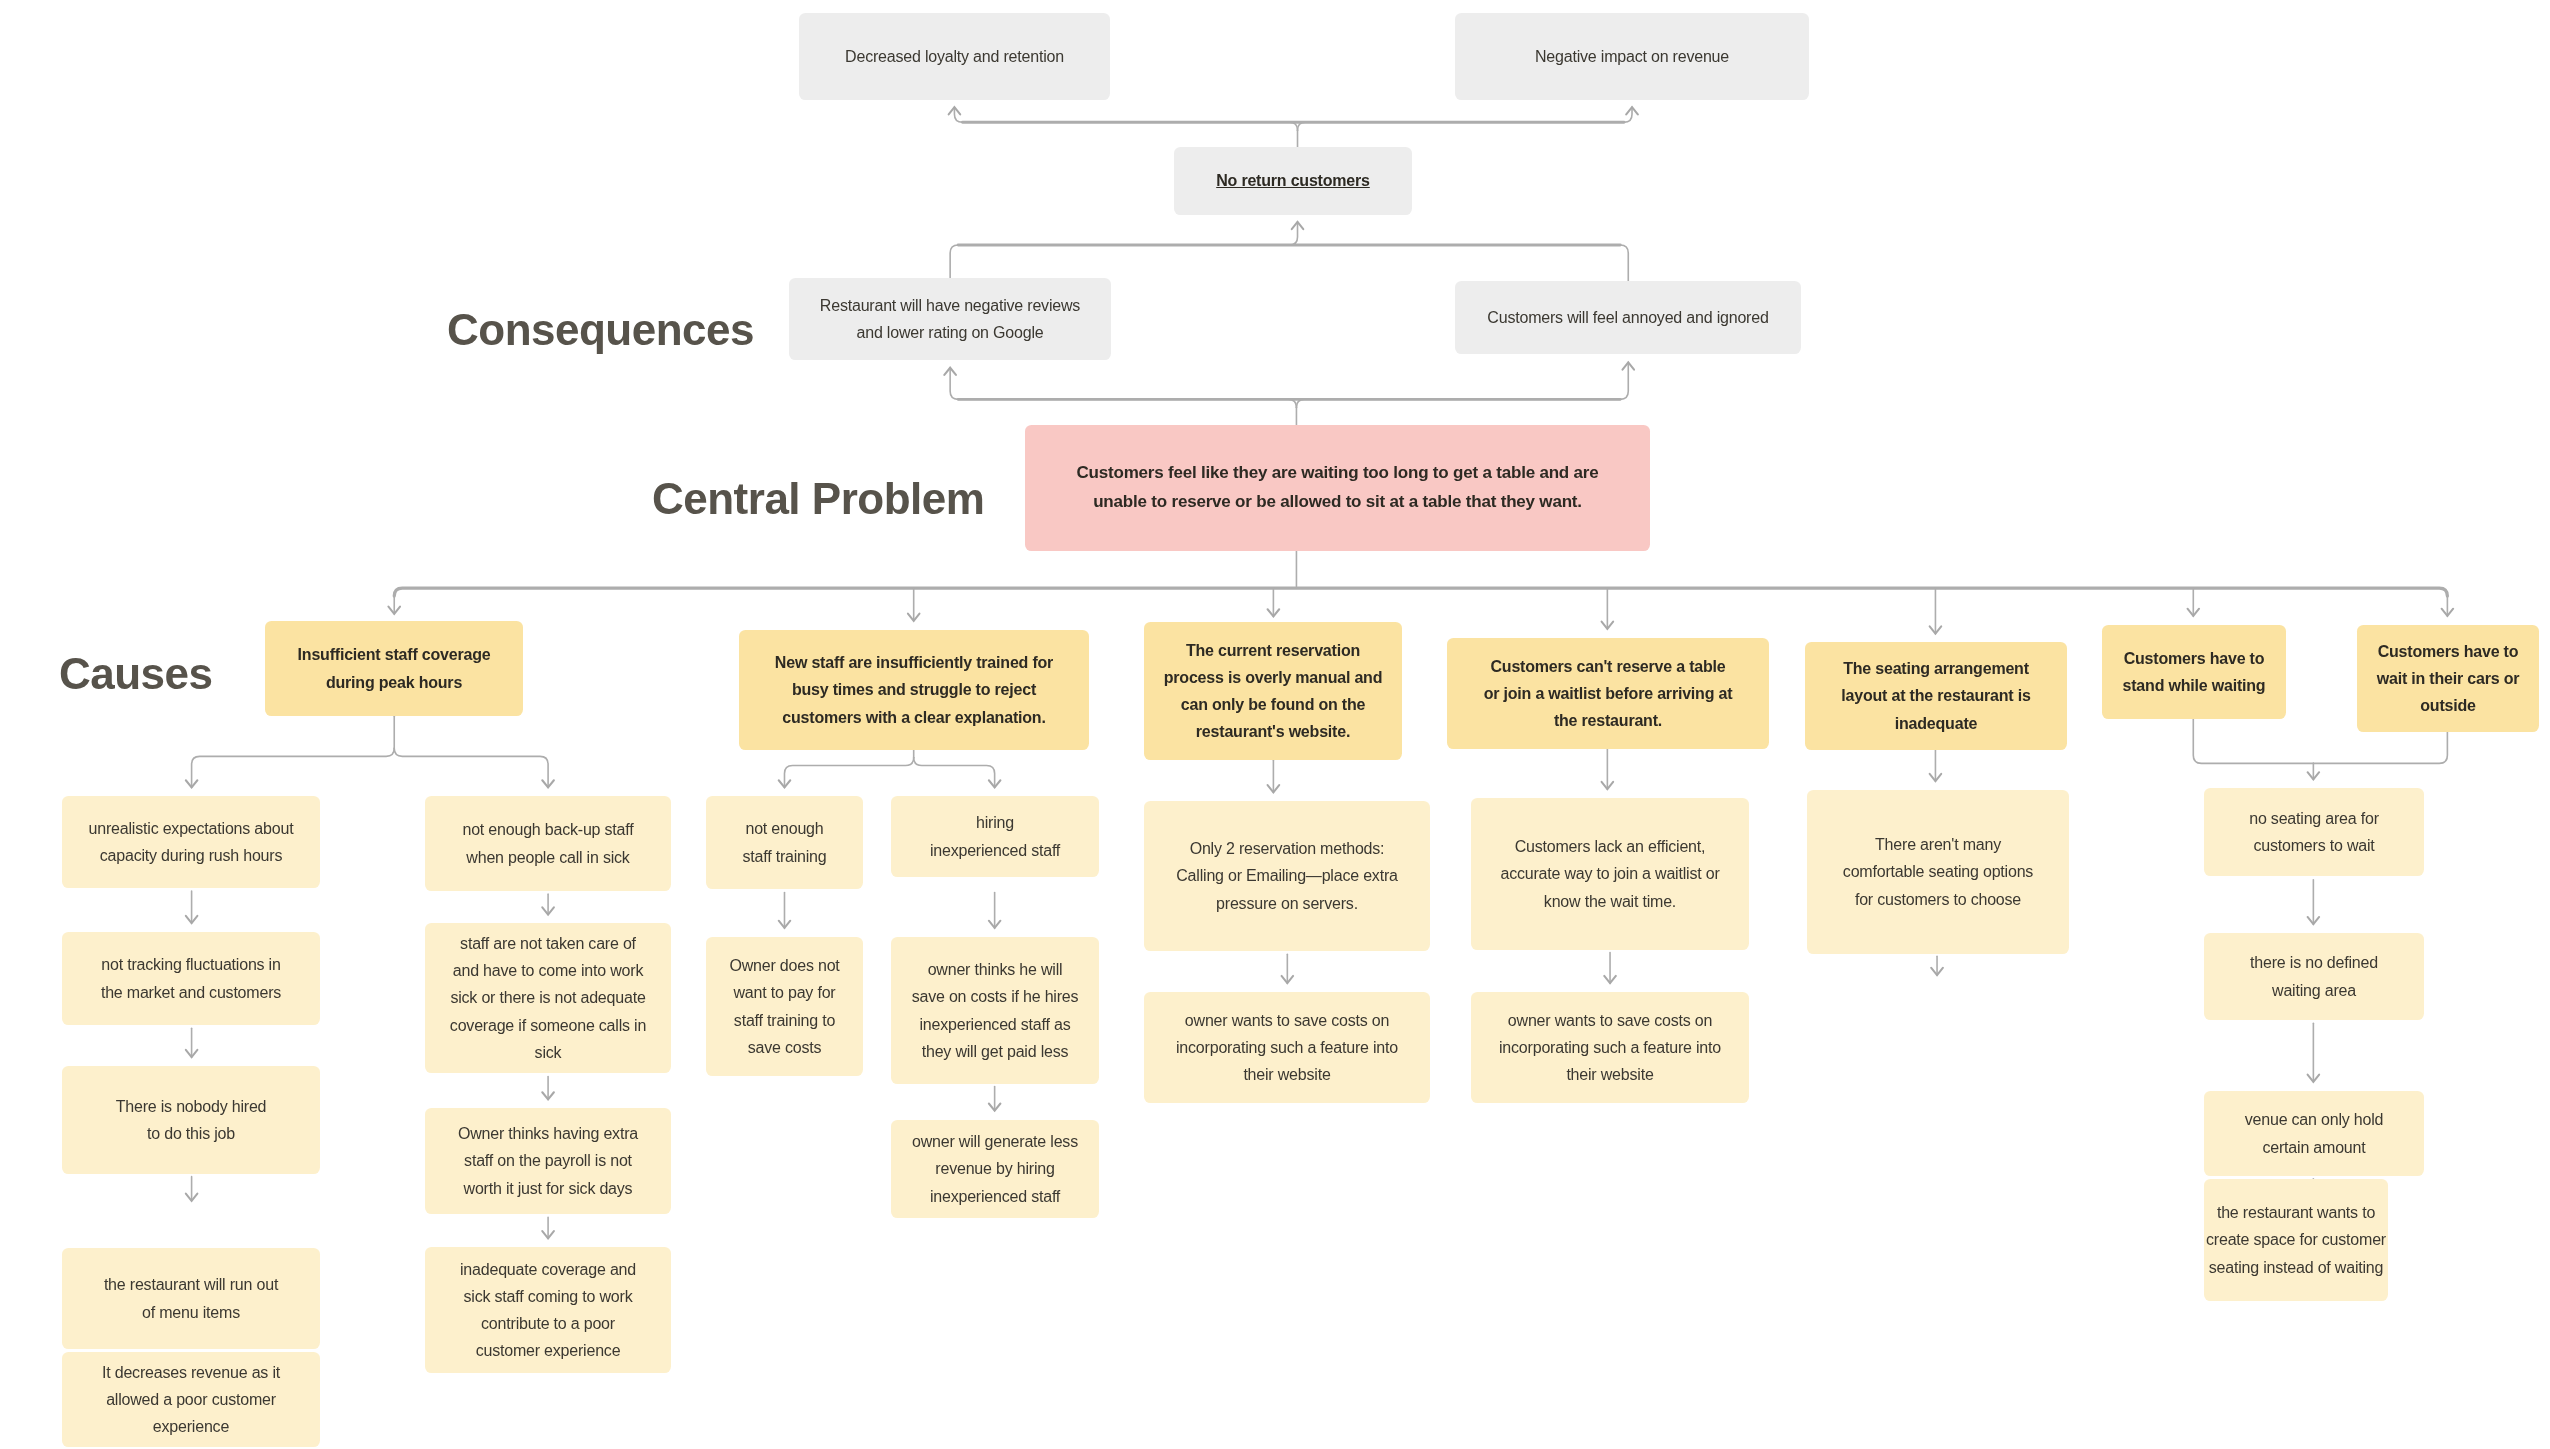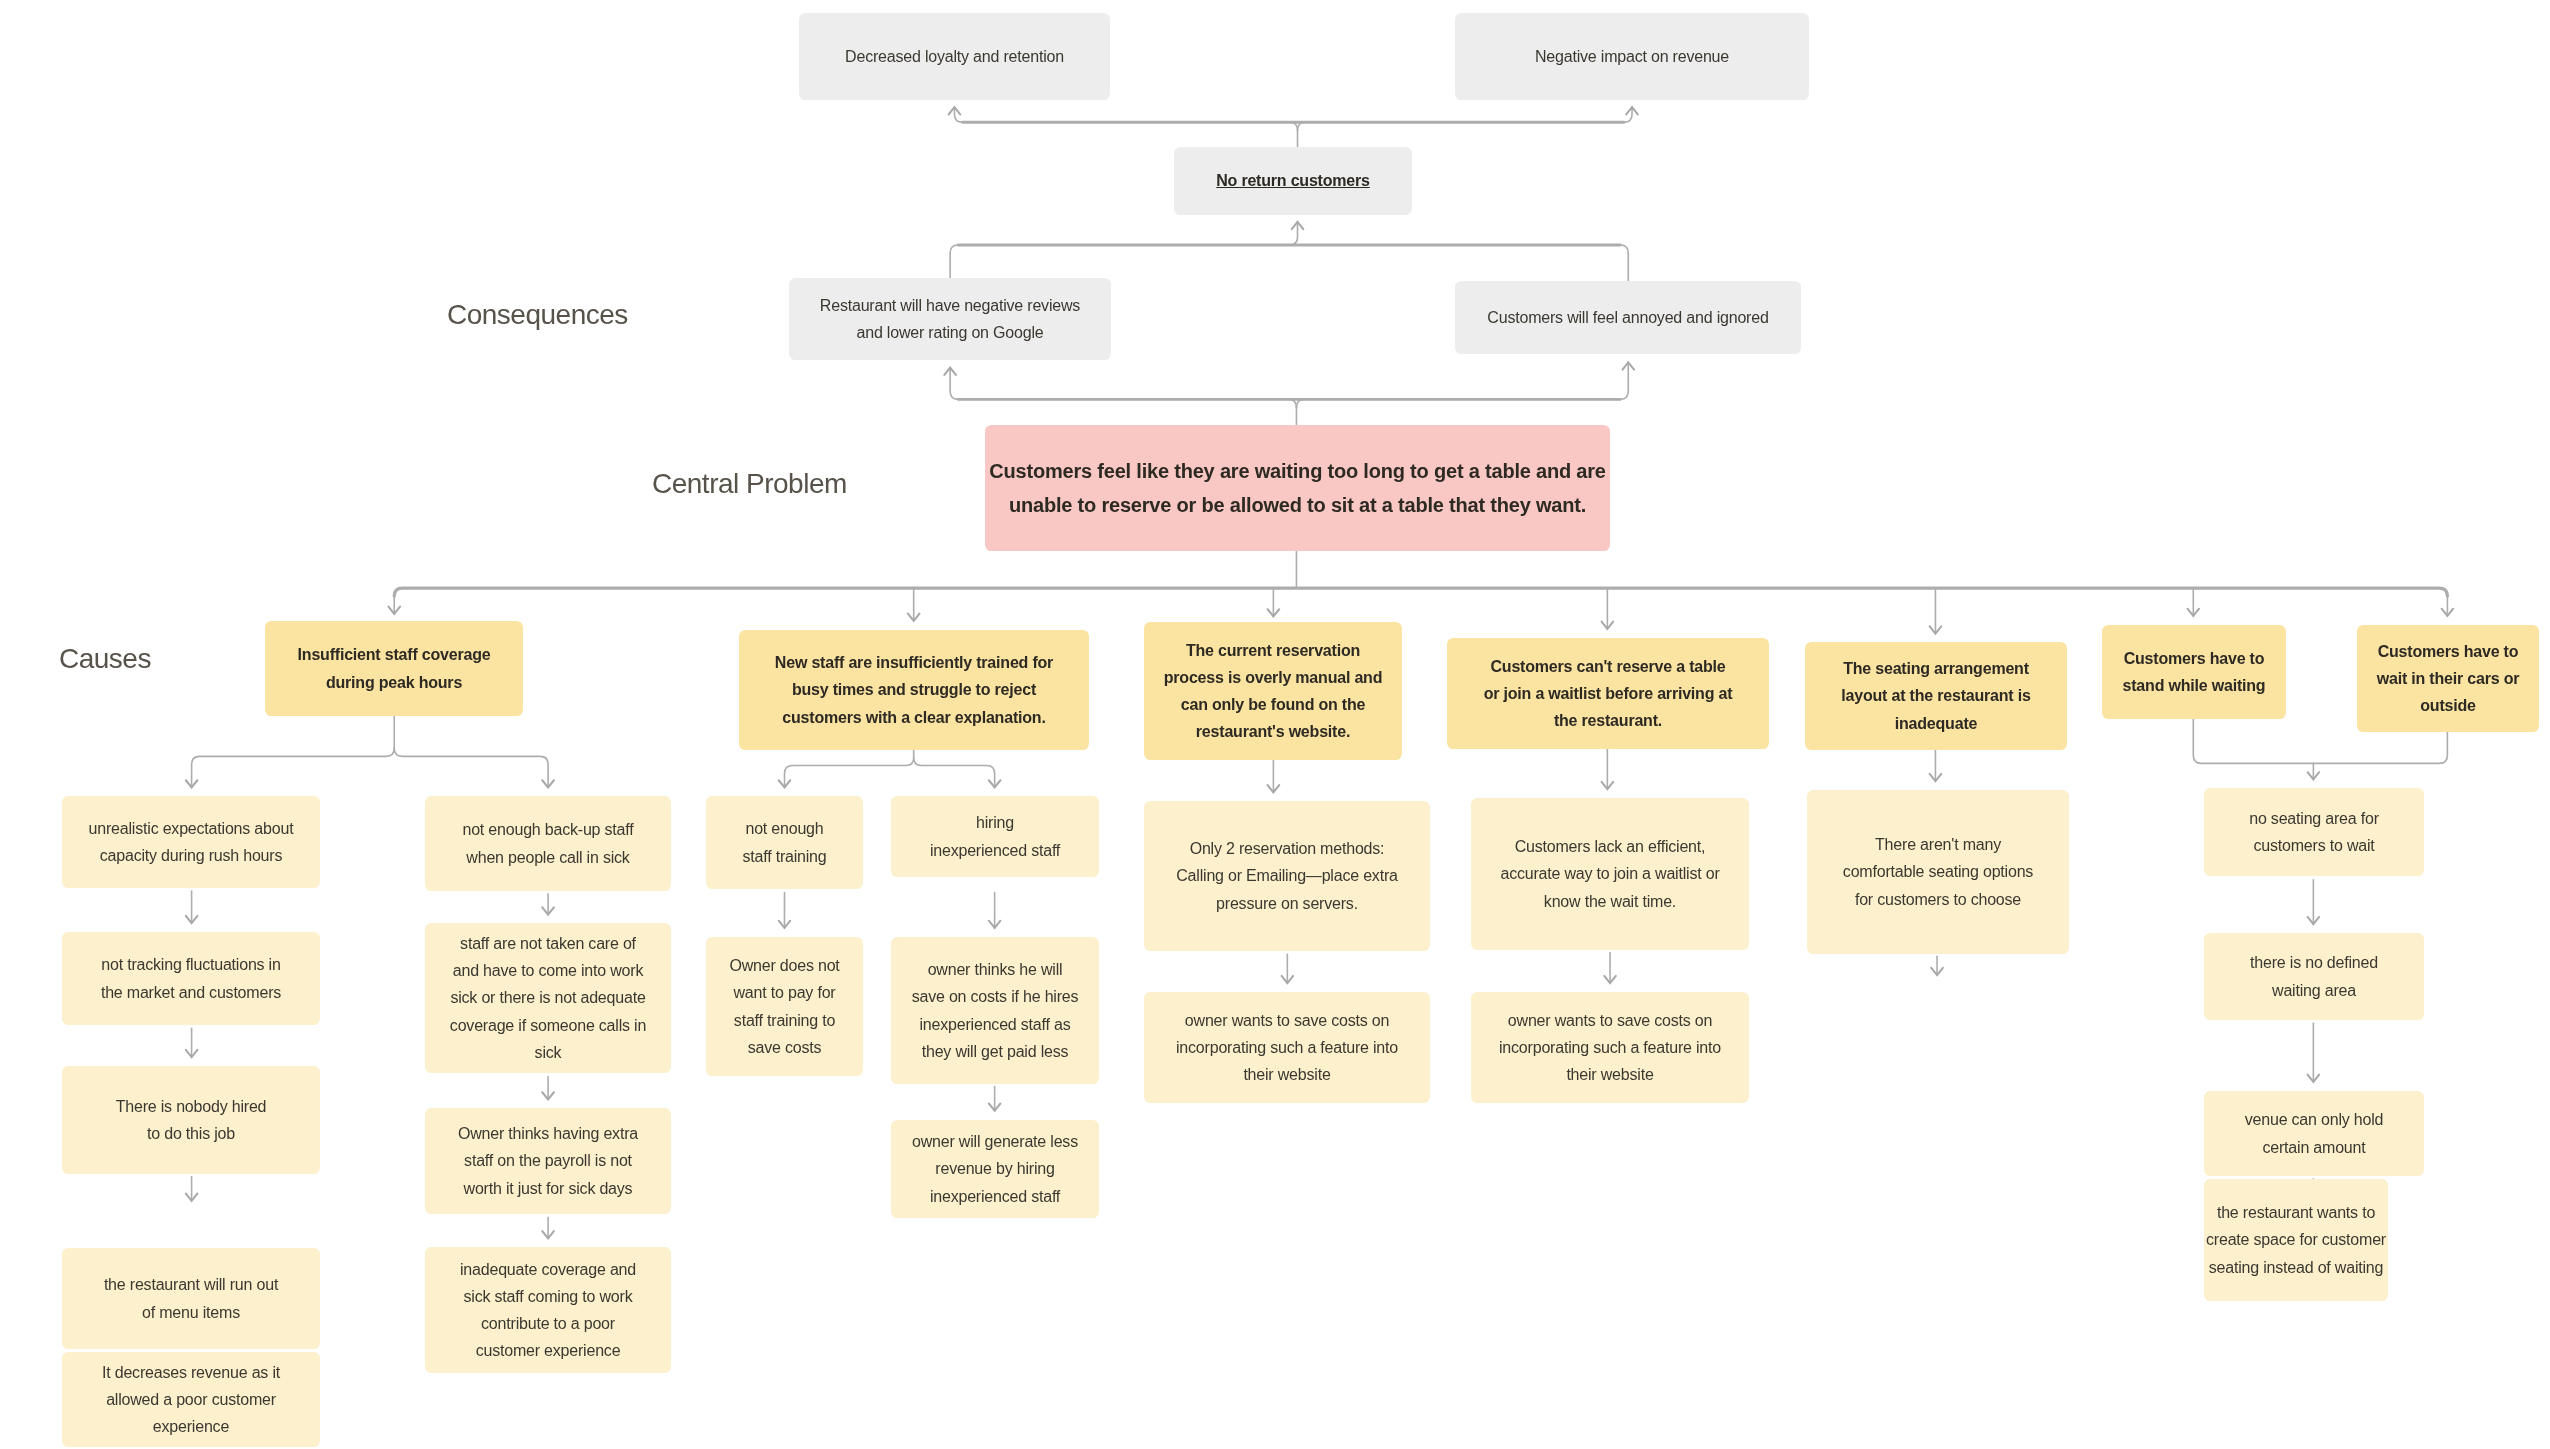--- a/index.html
+++ b/index.html
@@ -29,36 +29,38 @@
     border-radius:6.4px;
     box-sizing:border-box;
     font-size:16px;line-height:1.7;
     letter-spacing:-0.2px;
     color:var(--c-text);
     padding:3.2px 5.4px;
   }
   .gray{background:var(--c-effect);}
   .pink{
     background:var(--c-central);
-    font-weight:bold;font-size:20px;
+    font-weight:bold;font-size:17px;
     color:var(--c-text-bold);
+    margin-left:40px;
   }
   .header{
     background:var(--c-cause-header);
     font-weight:bold;
     color:var(--c-text-bold);
   }
   .child{background:var(--c-cause-child);}
   .bold{font-weight:bold;color:var(--c-text-bold);text-decoration:underline;}
   .hd{
     position:absolute;
-    font-size:28px;font-weight:normal;
+    font-size:44px;font-weight:bold;
     color:var(--c-heading);
     letter-spacing:-0.5px;
     white-space:nowrap;
+    margin-top:6px;
   }
 </style>
 </head>
 <body>
 
 <div class="canvas">
 
   <svg class="wires" width="2550" height="1449" viewBox="0 0 4756 2703">
     <defs>
       <marker id="arr" viewBox="0 0 10 10" refX="6.5" refY="5" markerWidth="9" markerHeight="9" orient="auto" markerUnits="strokeWidth">

